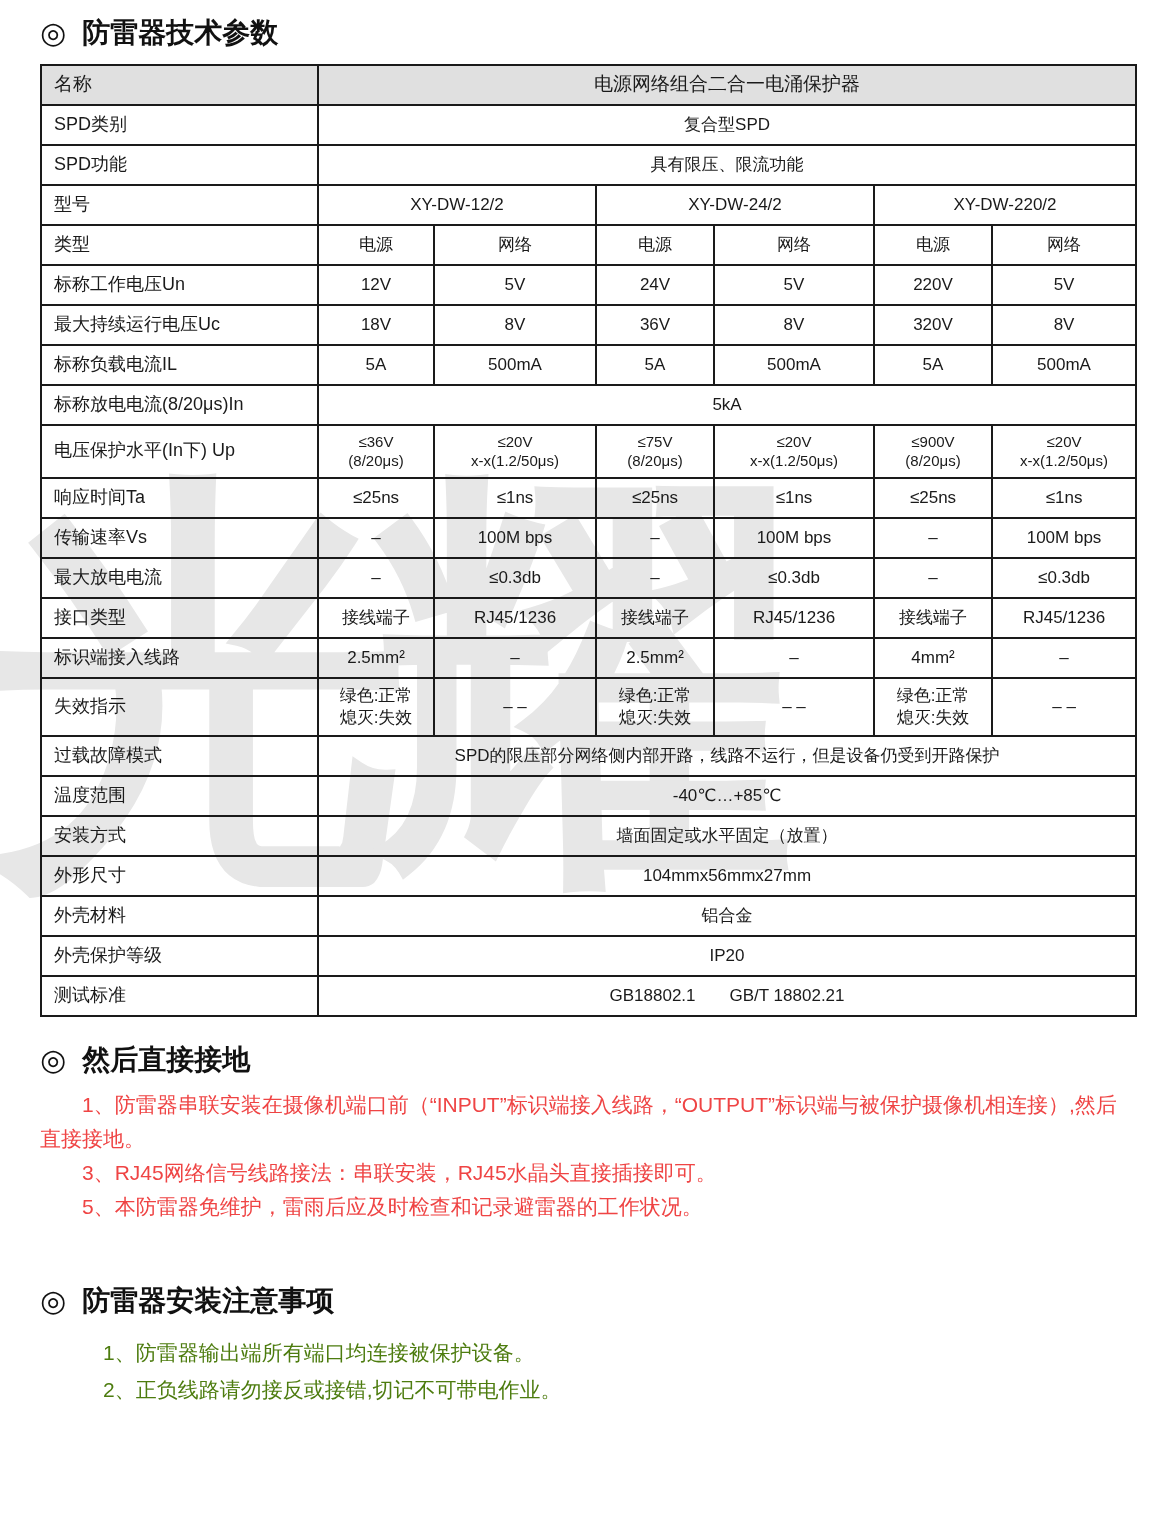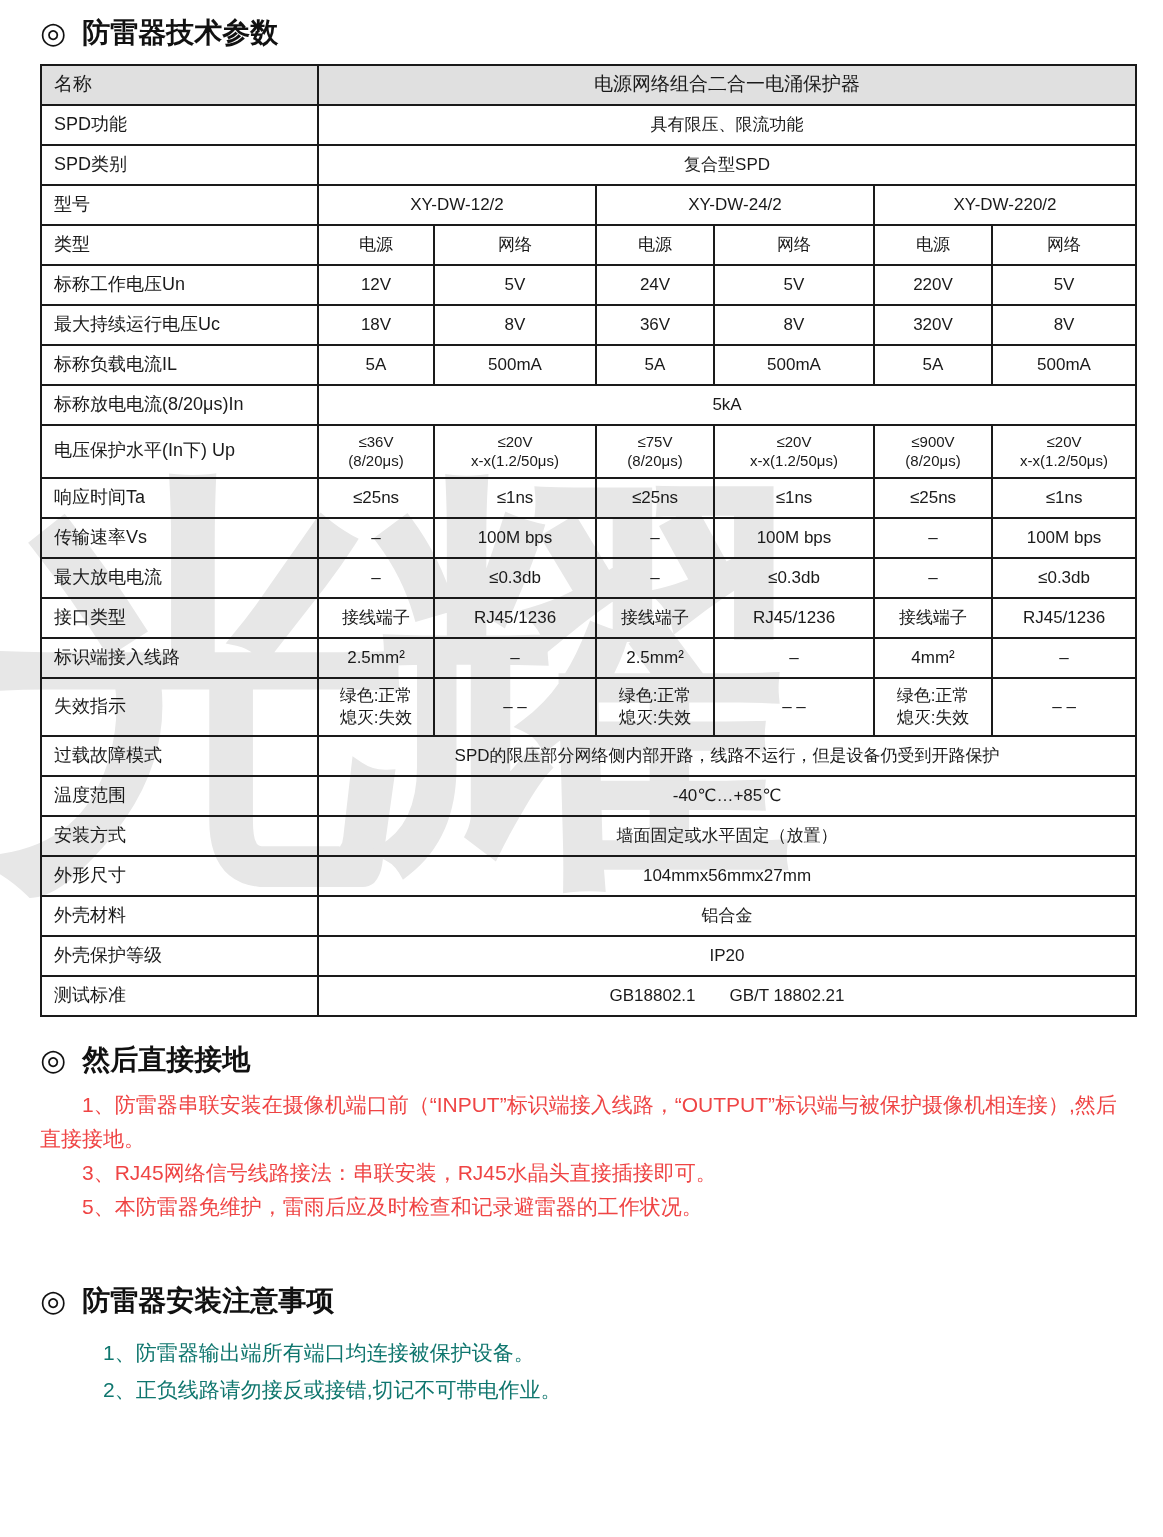--- a/index.html
+++ b/index.html
@@ -76,21 +76,21 @@
     font-size: 21px;
     line-height: 1.62;
     text-indent: 2em;
     color: #ef4444;
   }
   .notes-list { margin-top: 16px; }
   .notes-list p {
     font-size: 21px;
     line-height: 1.78;
     padding-left: 3em;
-    color: #0f766e;
+    color: #4d7c0f;
   }
   .sect-notes { margin-top: 60px; }
 </style>
 </head>
 <body>
 
 <div class="page">
 
   <div class="watermark">光耀</div>
 
@@ -110,26 +110,26 @@
           <col style="width:160px">
           <col style="width:118px">
         <col style="width:144px">
       </colgroup>
       <tbody>
           <tr class="header-row">
             <td class="label-cell">名称</td>
             <td colspan="6">电源网络组合二合一电涌保护器</td>
           </tr>
           <tr>
+            <td class="label-cell">SPD类别</td>
+            <td colspan="6">复合型SPD</td>
+          </tr>
+          <tr>
             <td class="label-cell">SPD功能</td>
             <td colspan="6">具有限压、限流功能</td>
-          </tr>
-          <tr>
-            <td class="label-cell">SPD类别</td>
-            <td colspan="6">复合型SPD</td>
           </tr>
           <tr>
             <td class="label-cell">型号</td>
             <td colspan="2">XY-DW-12/2</td>
             <td colspan="2">XY-DW-24/2</td>
             <td colspan="2">XY-DW-220/2</td>
           </tr>
           <tr>
             <td class="label-cell">类型</td>
             <td>电源</td>

